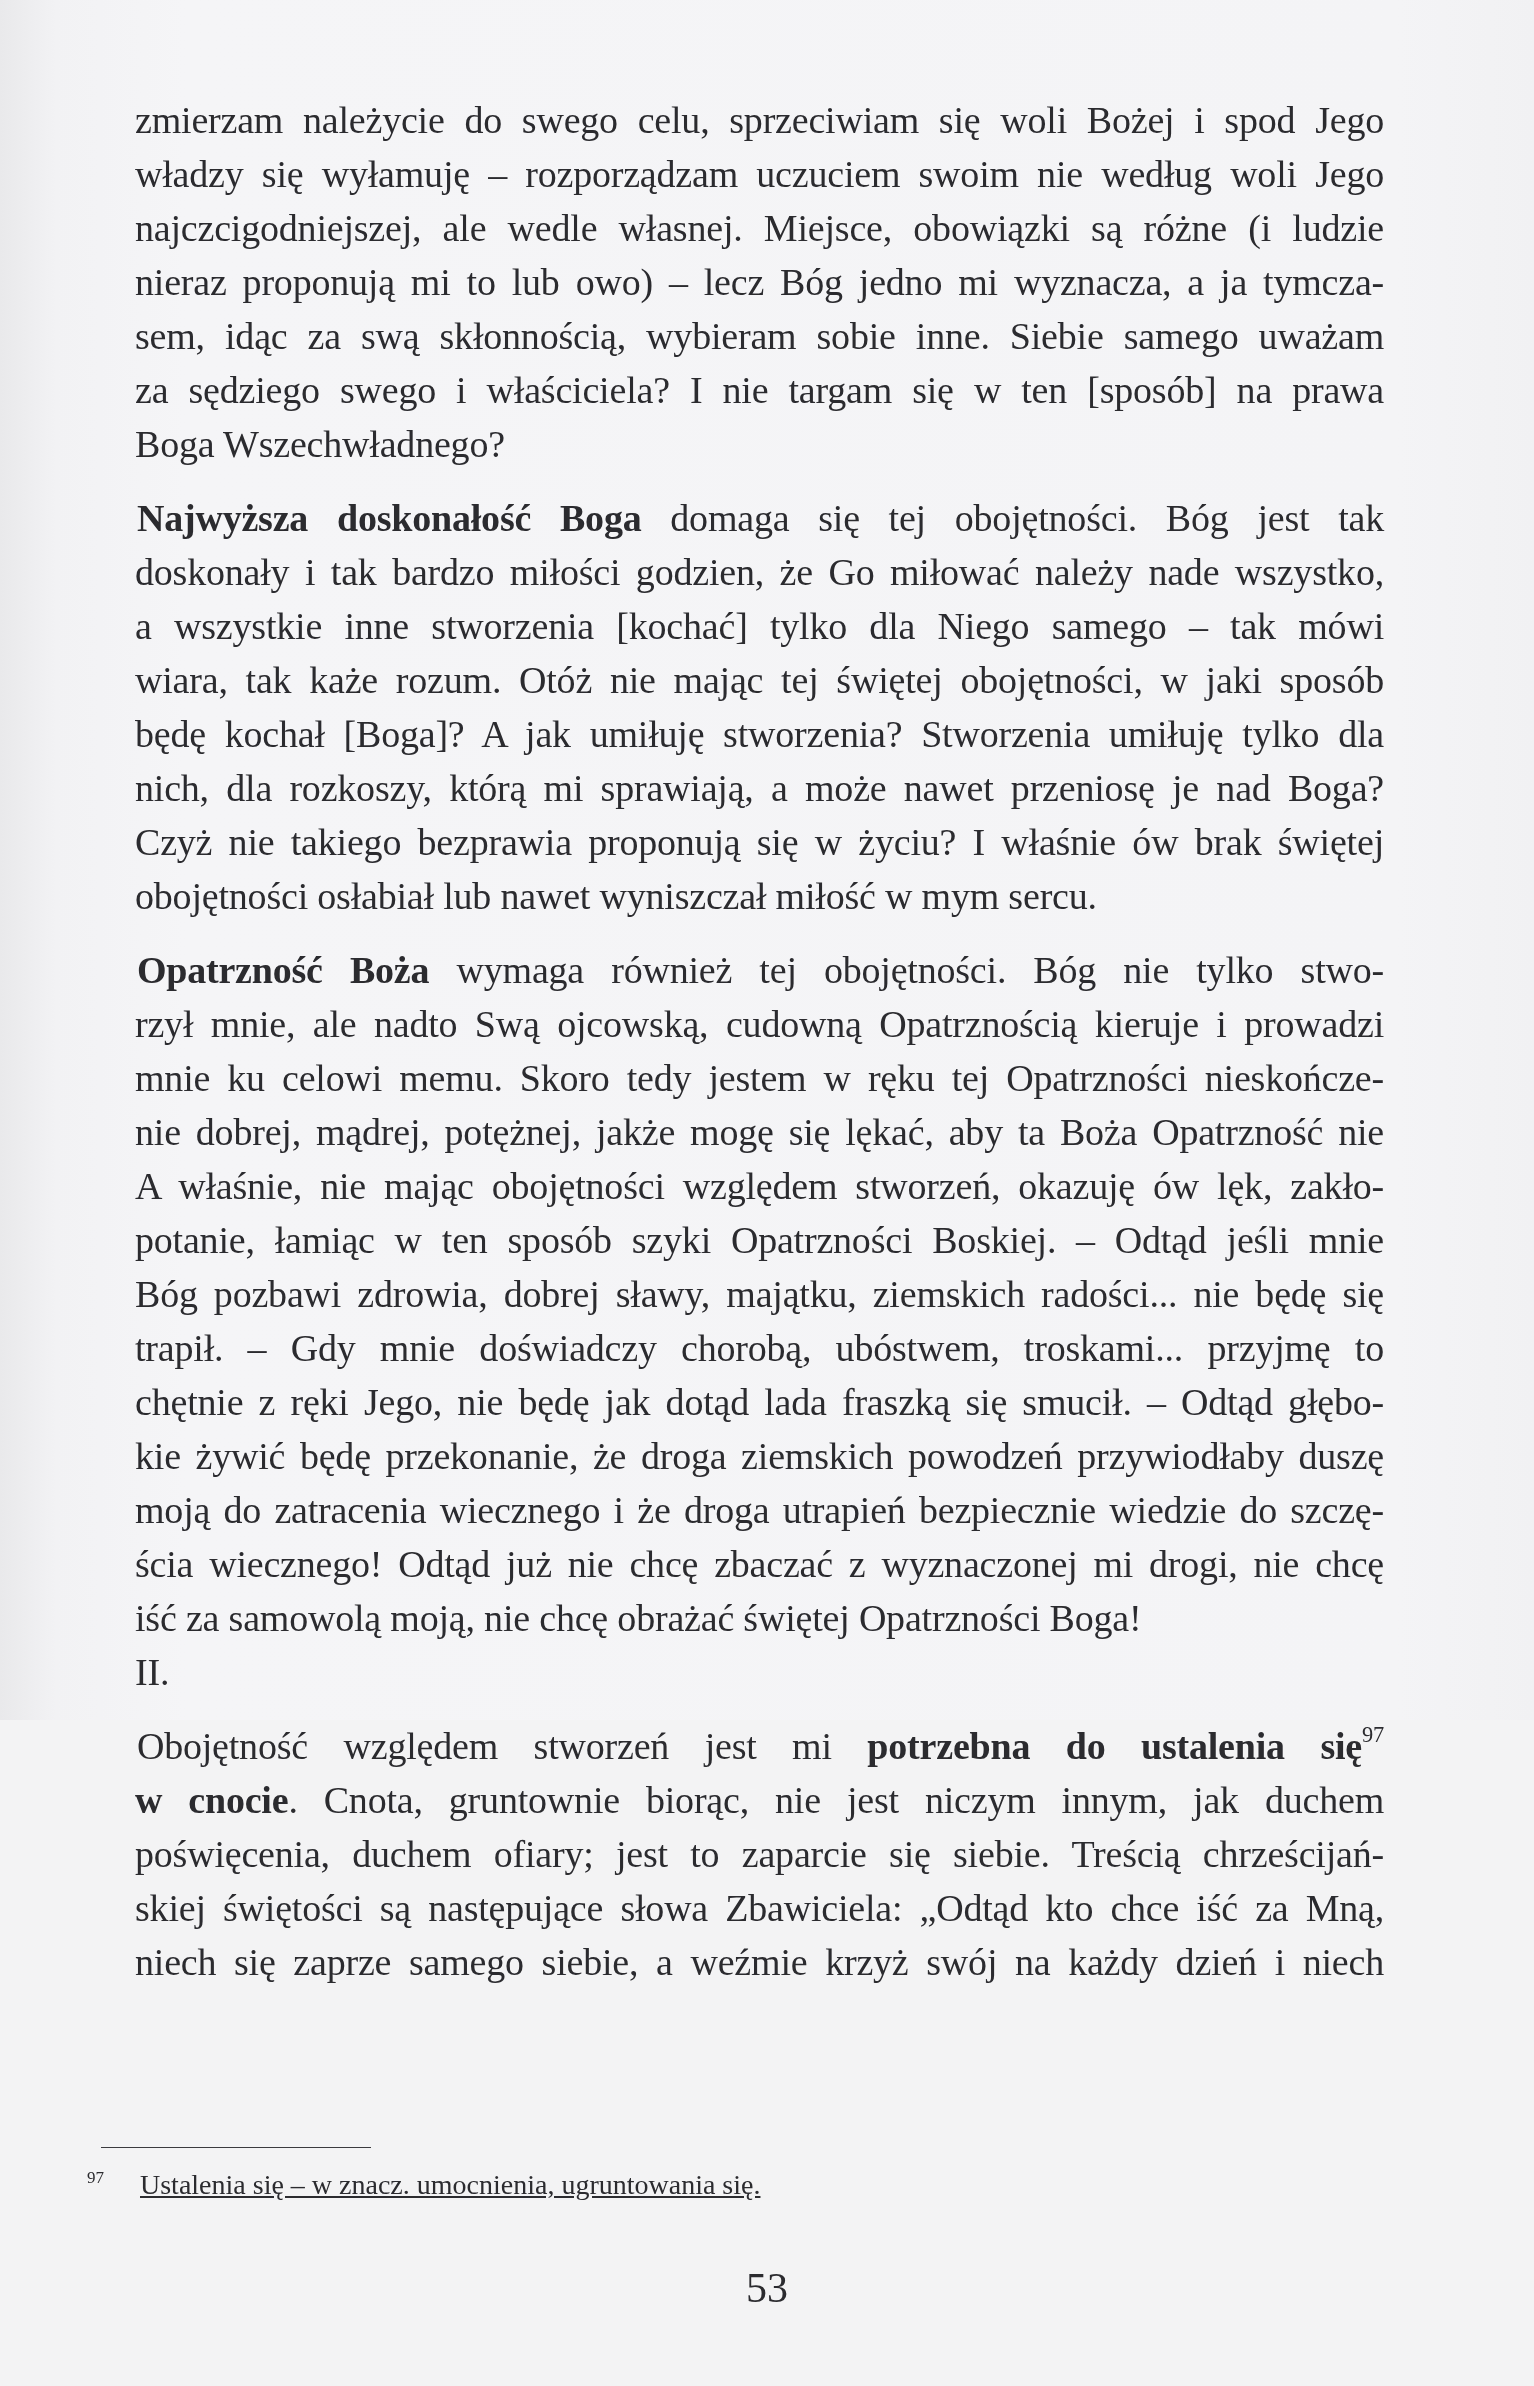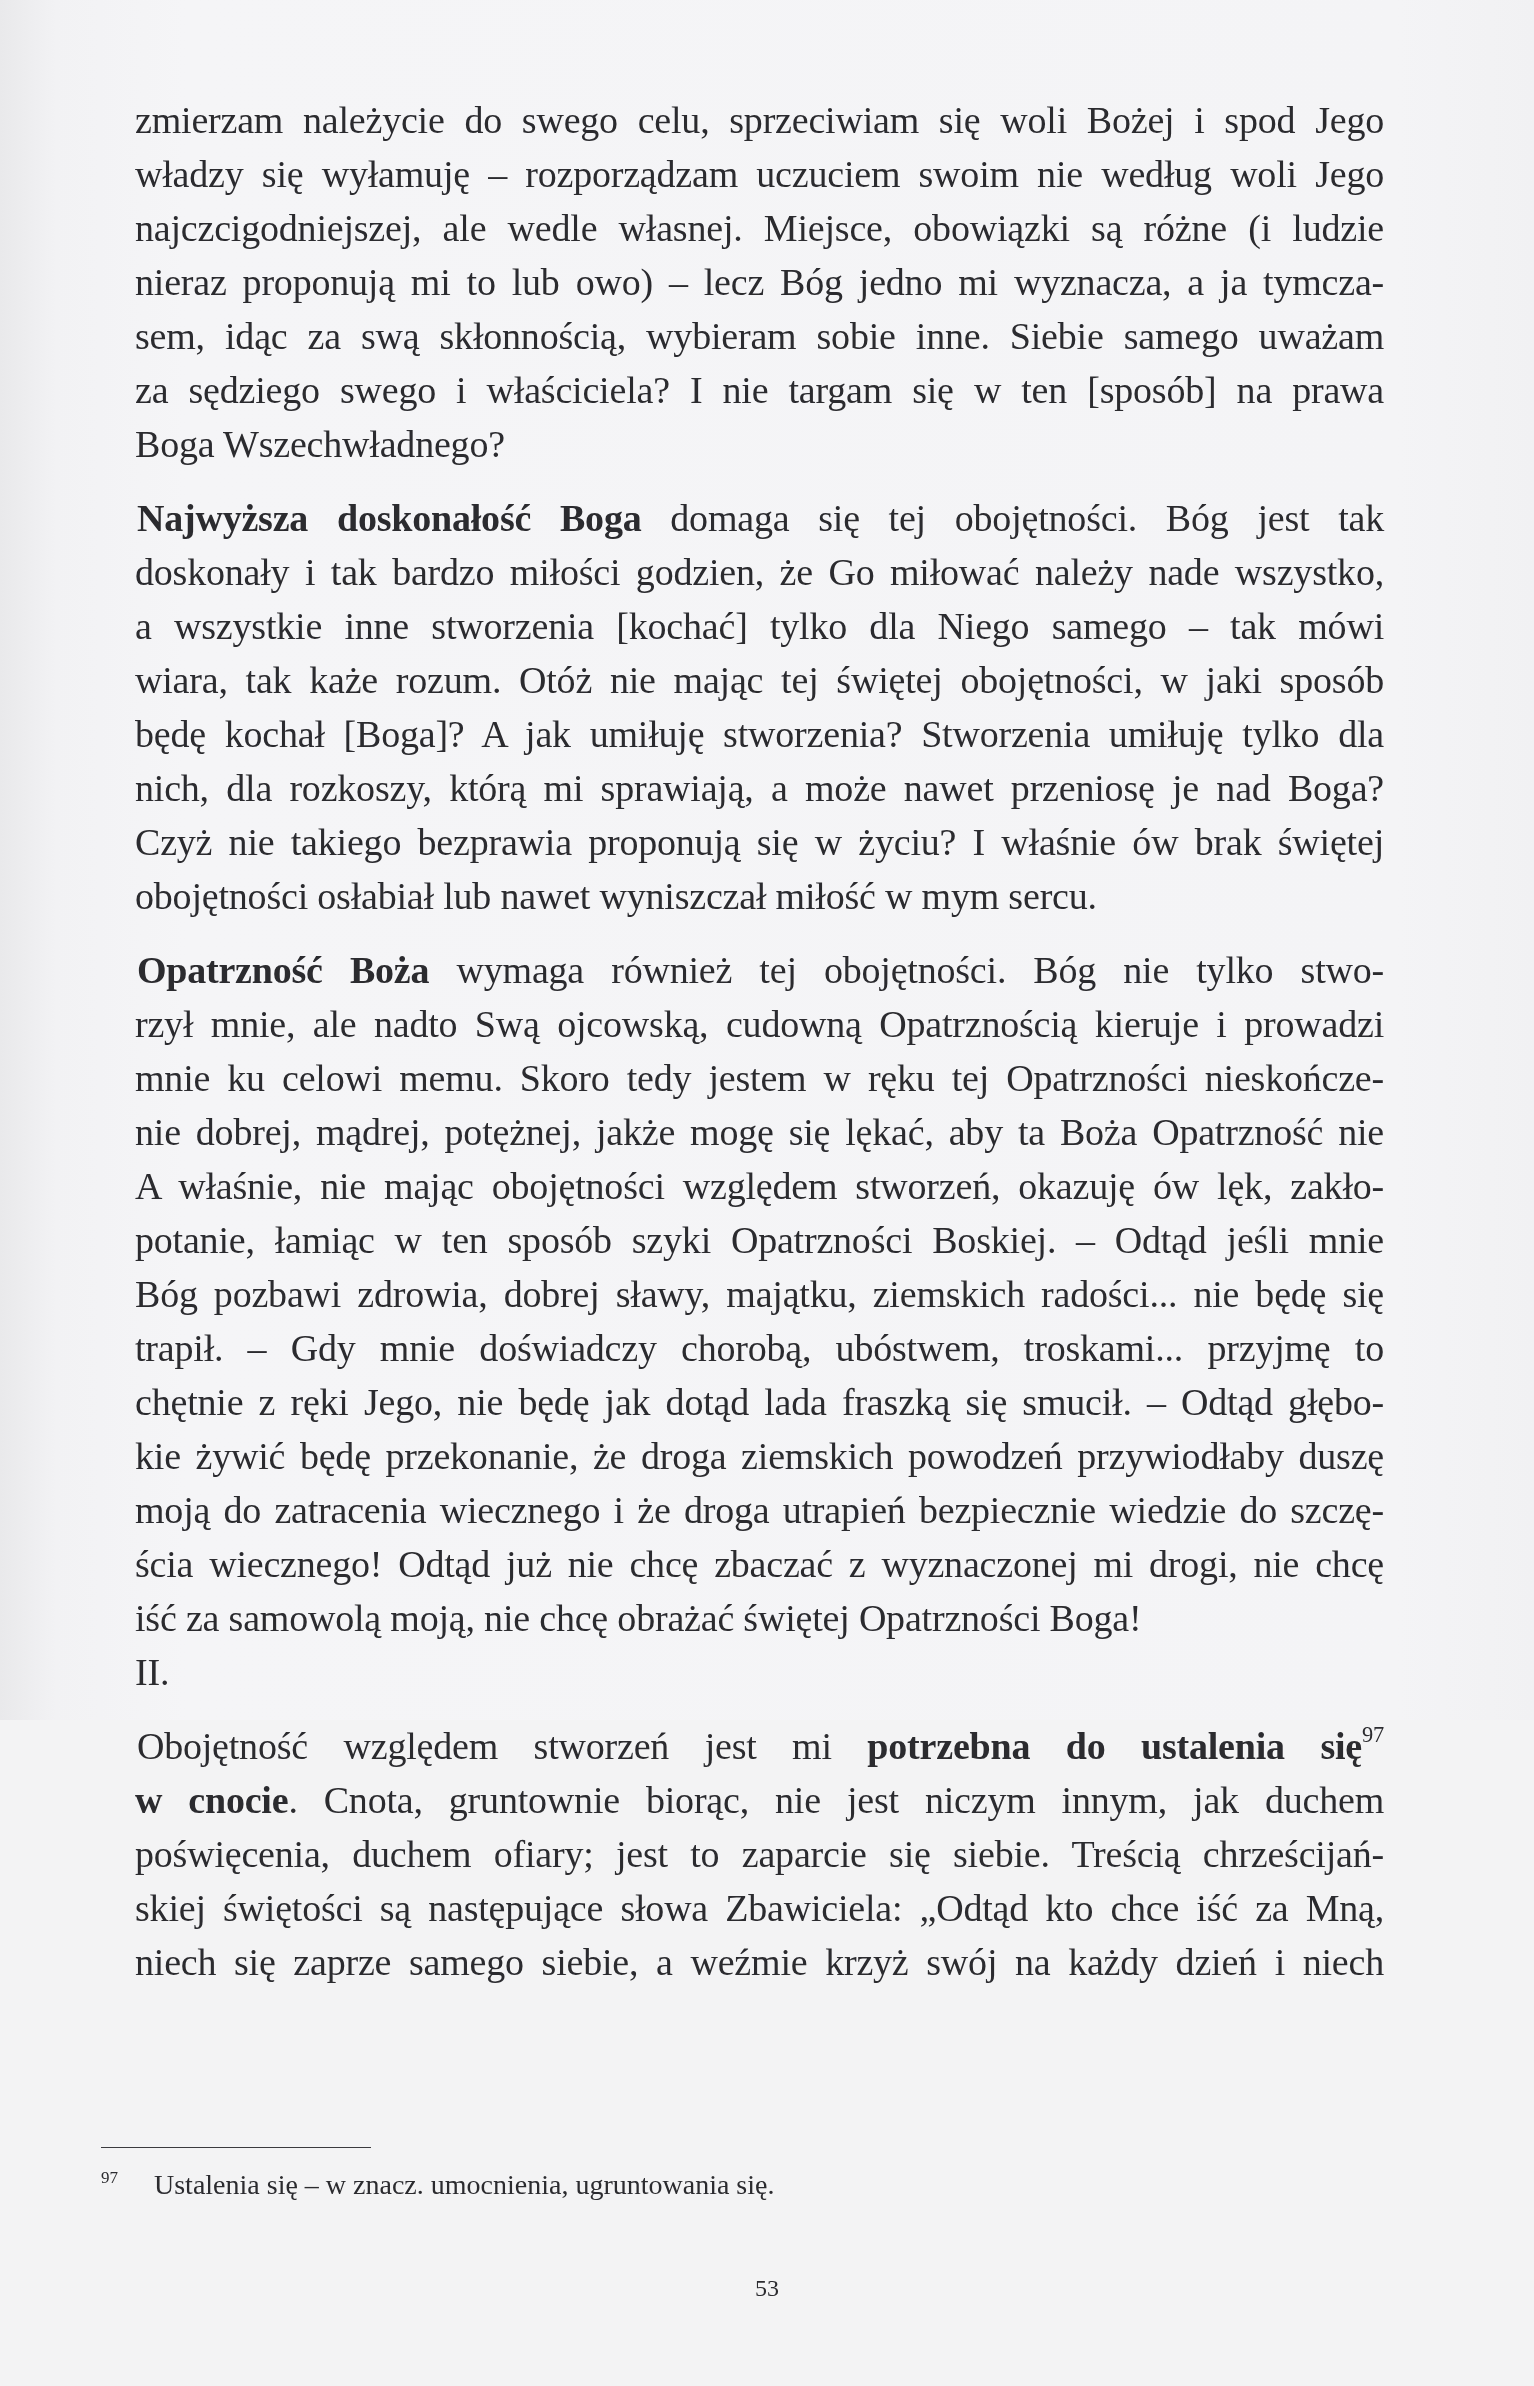--- a/index.html
+++ b/index.html
@@ -63,40 +63,41 @@
     .footnote-rule {
       position: absolute;
       left: 101px;
       top: 2147px;
       width: 270px;
       height: 0;
       border-top: 1.9px solid #3a3a3e;
     }
     .footnote {
       position: absolute;
-      left: 101px;
+      left: 87px;
       top: 2159px;
       width: 1212px;
       font-size: 28px;
       line-height: 37px;
       white-space: nowrap;
+      text-decoration: underline;
     }
     .footnote-number {
       display: inline-block;
       width: 53px;
       font-size: 17px;
       vertical-align: 11.2px;
     }
     .page-number {
       position: absolute;
       left: 0;
       width: 1534px;
       top: 2265px;
       text-align: center;
-      font-size: 24px;
+      font-size: 42px;
       line-height: 47px;
     }
   </style>
 </head>
 <body>
 
 <div class="page">
 
   <div class="text-block">
 

